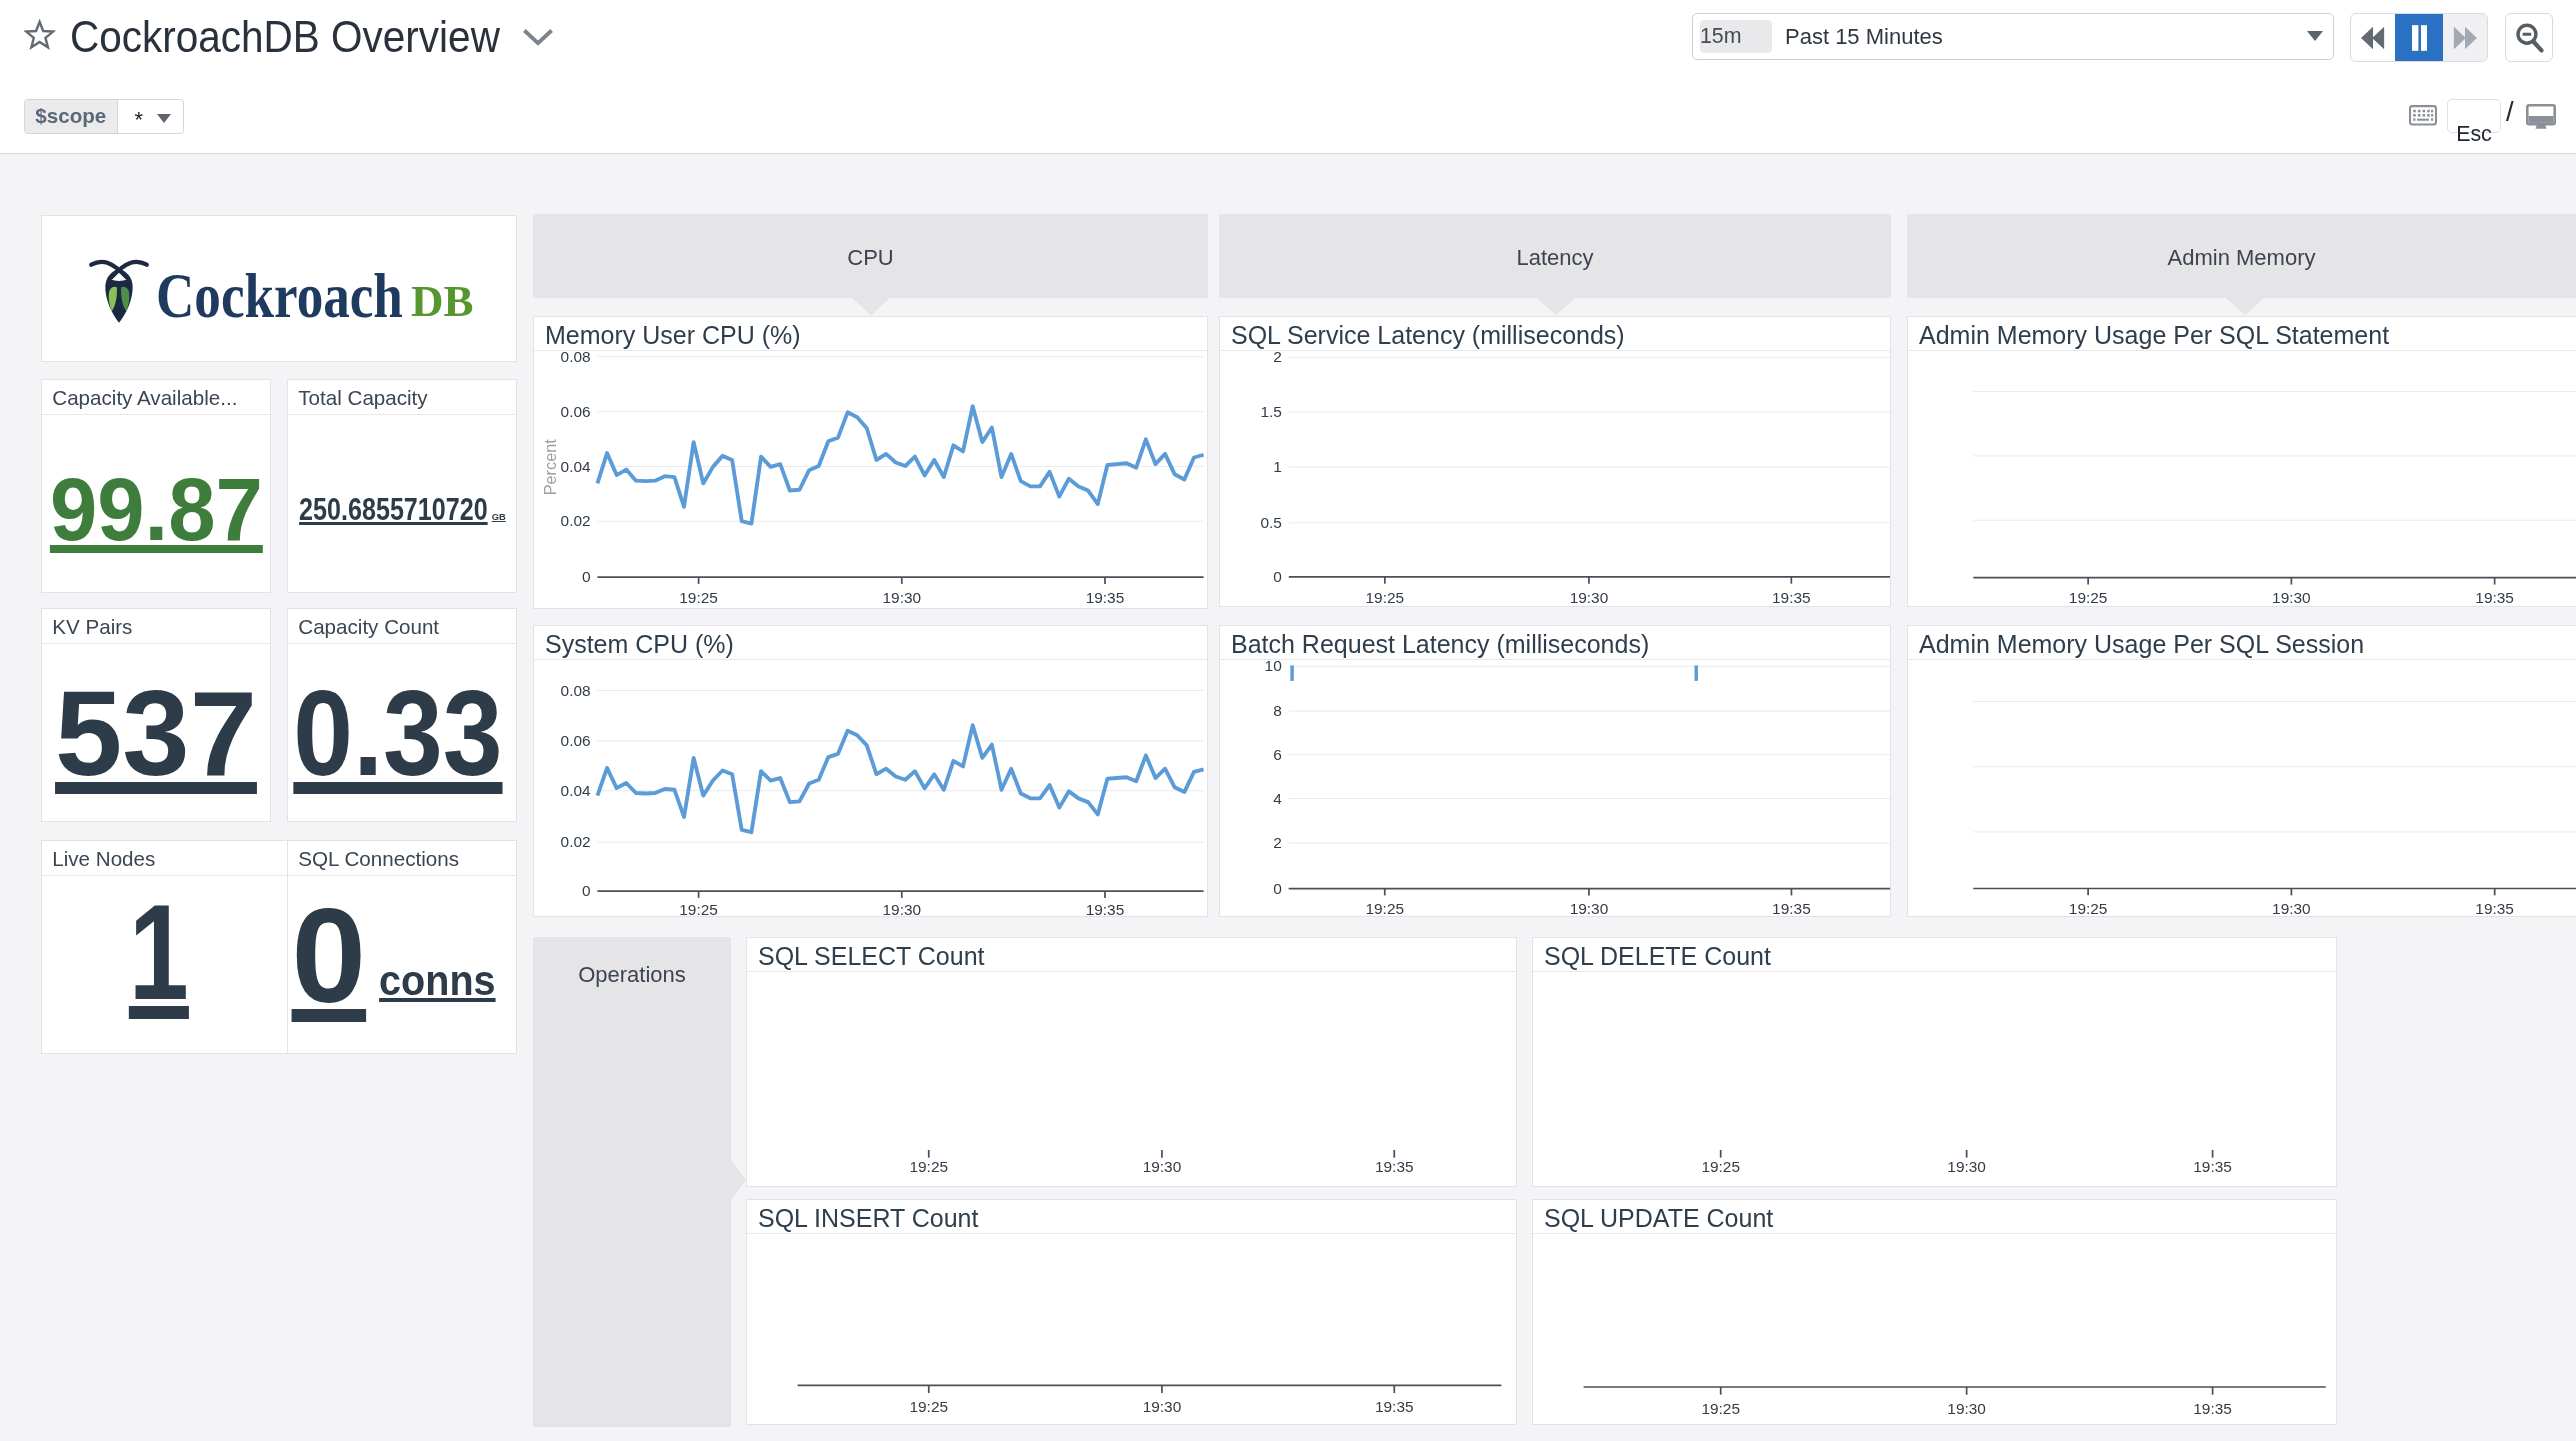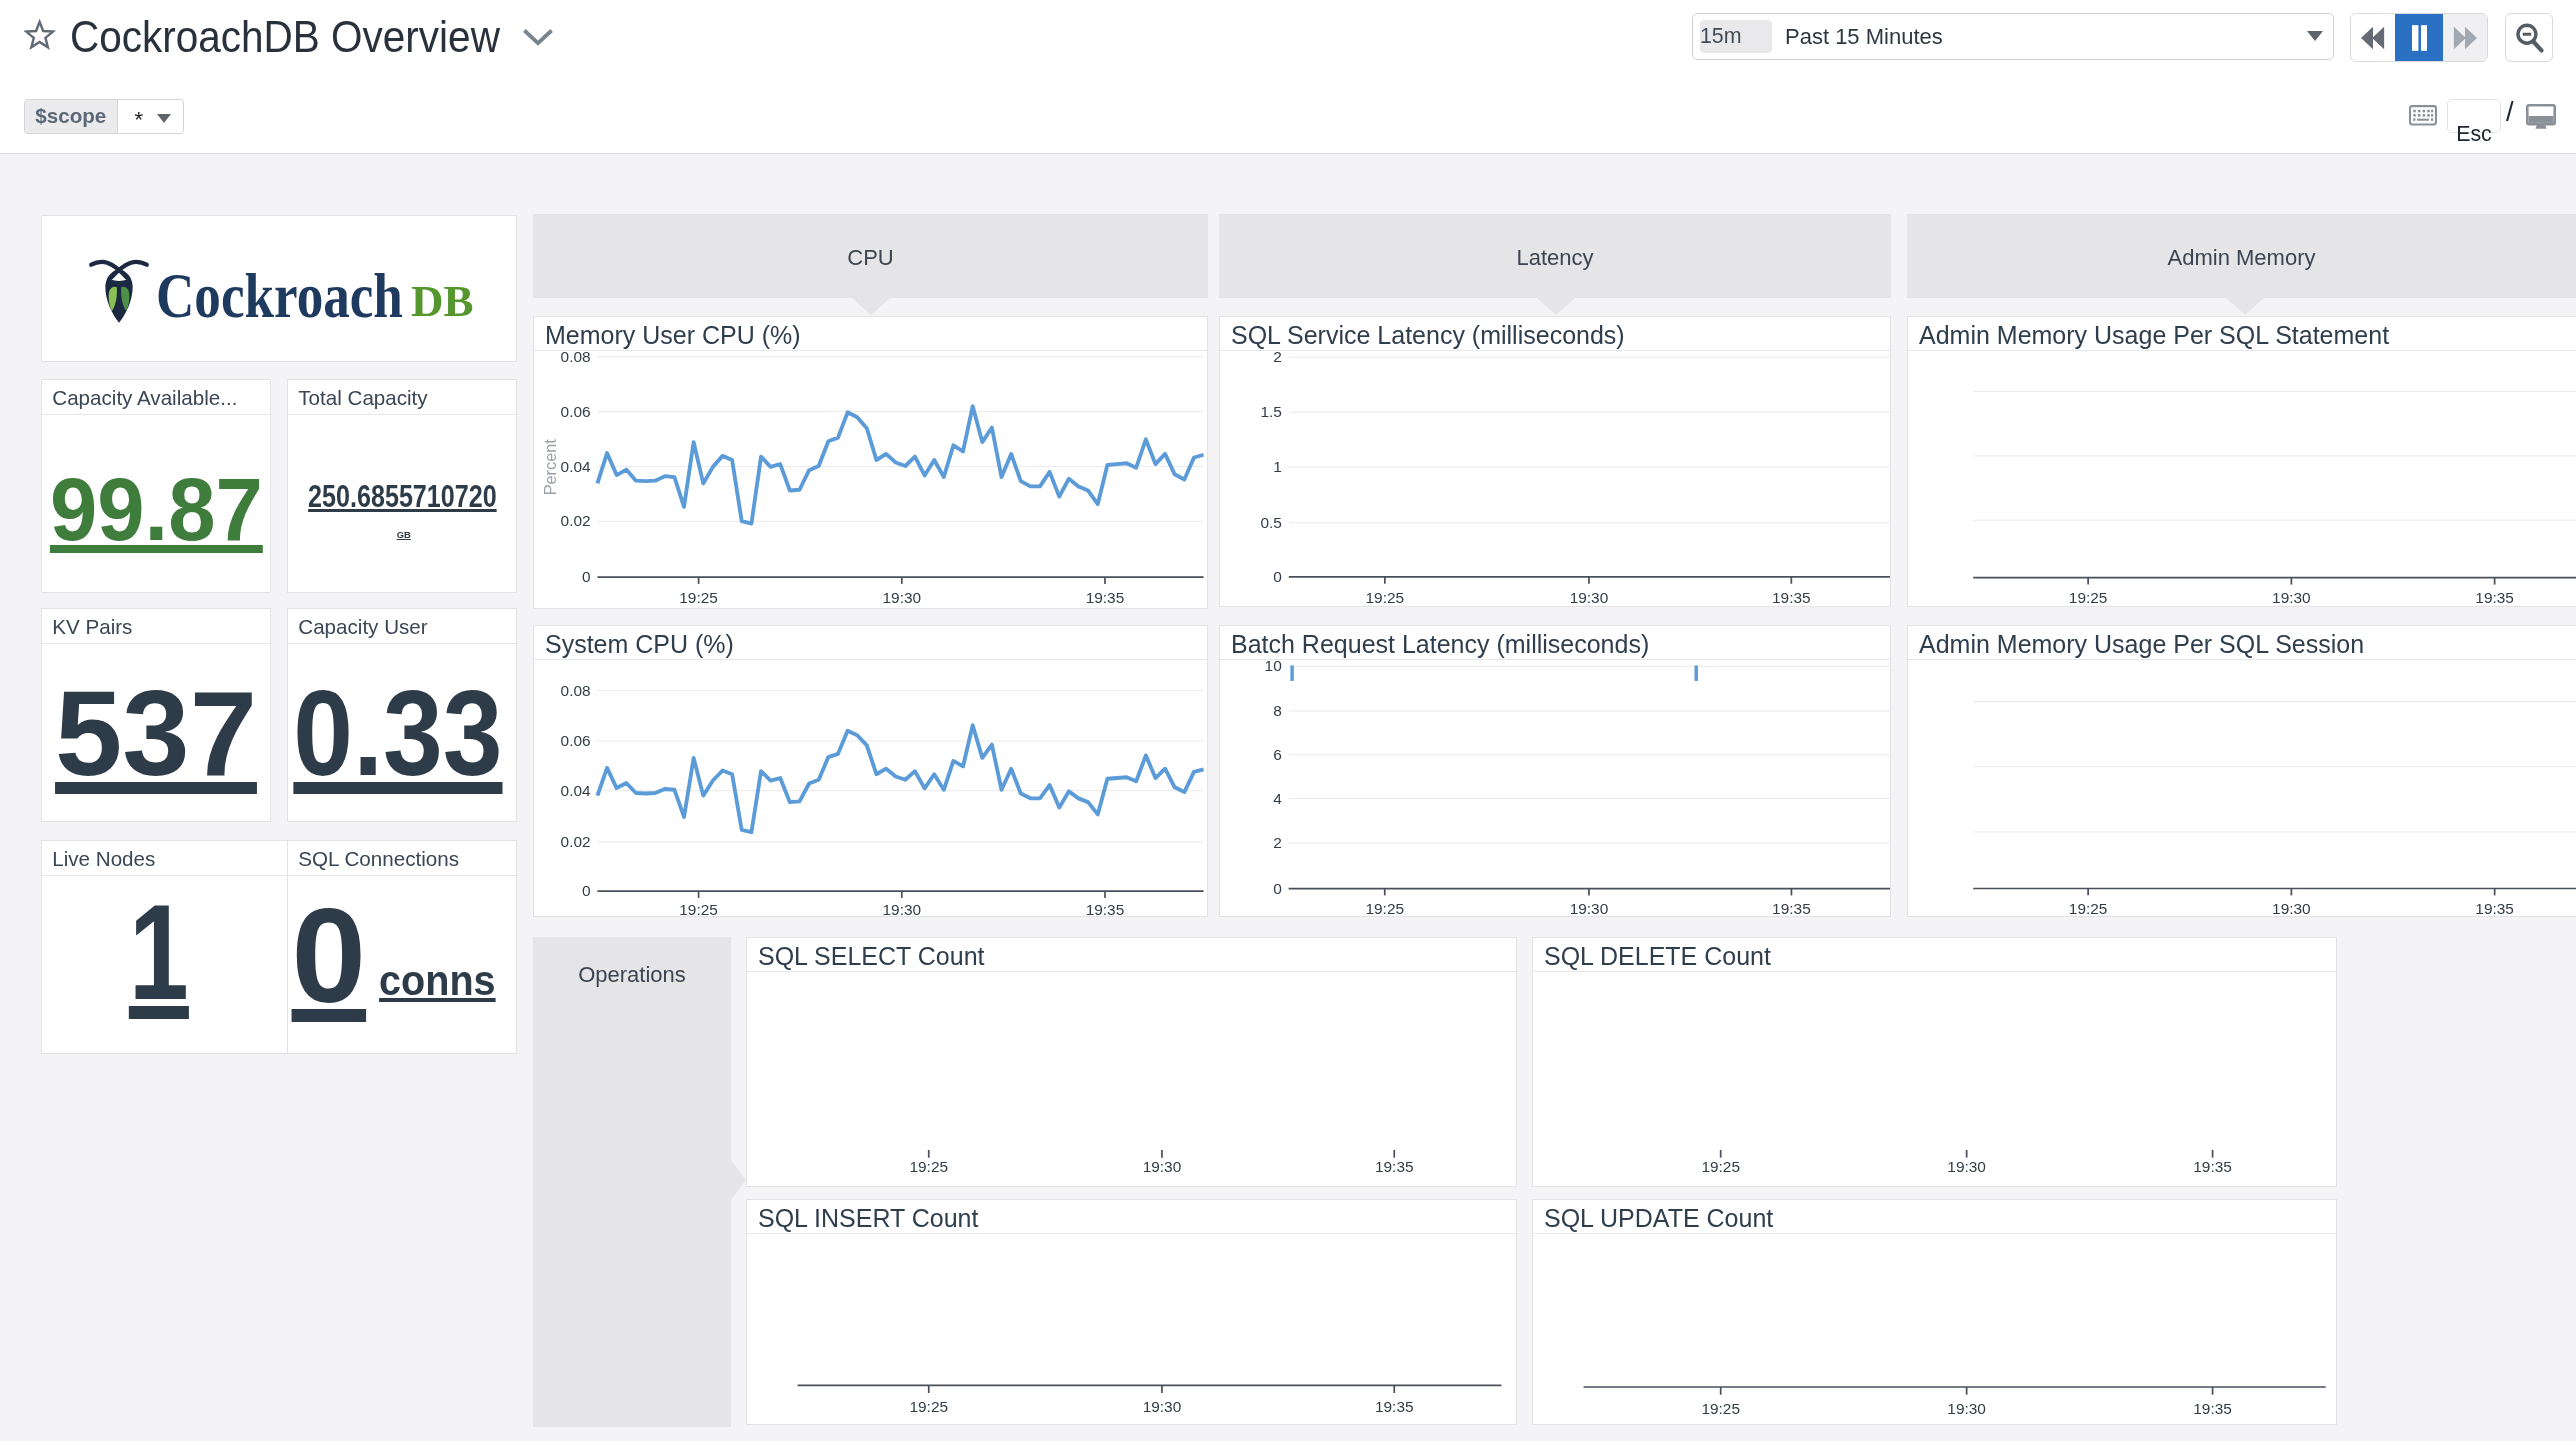--- a/index.html
+++ b/index.html
@@ -115,31 +115,31 @@
 </div>
 
 <div class="card" style="left:41px;top:379px;width:230px;height:214px;">
   <div class="slabel">Capacity Available...</div>
   <div class="sval" style="font-size:89px;color:#3f7d3c;padding-top:11px;">
       <span style="display:inline-block;transform:scaleX(0.956);">99.87</span>
     </div>
 </div>
 <div class="card" style="left:287px;top:379px;width:230px;height:214px;">
   <div class="slabel">Total Capacity</div>
-  <div class="sval" style="font-size:31px;padding-top:12px;flex-direction:column;">
+  <div class="sval" style="font-size:31px;padding-top:12px;">
       <span style="display:inline-block;transform:scaleX(0.81);margin:0 -21.4px;">250.6855710720</span>
       <span style="font-size:9.4px;margin-left:3.4px;margin-top:13.7px;">GB</span>
     </div>
 </div>
 <div class="card" style="left:41px;top:608px;width:230px;height:214px;">
   <div class="slabel">KV Pairs</div>
   <div class="sval" style="font-size:121px;">537</div>
 </div>
 <div class="card" style="left:287px;top:608px;width:230px;height:214px;">
-  <div class="slabel">Capacity User</div>
+  <div class="slabel">Capacity Count</div>
   <div class="sval" style="font-size:121px;">
       <span style="display:inline-block;transform:scaleX(0.888) translateX(-4.3px);margin:0 -13px;">0.33</span>
     </div>
 </div>
 <div class="card" style="left:41px;top:840px;width:260px;height:214px;">
   <div class="slabel">Live Nodes</div>
   <div class="sval" style="font-size:135px;padding-bottom:24px;">
       <span style="display:inline-block;transform:scaleX(0.8) translateX(-14.6px);">1</span>
     </div>
 </div>

